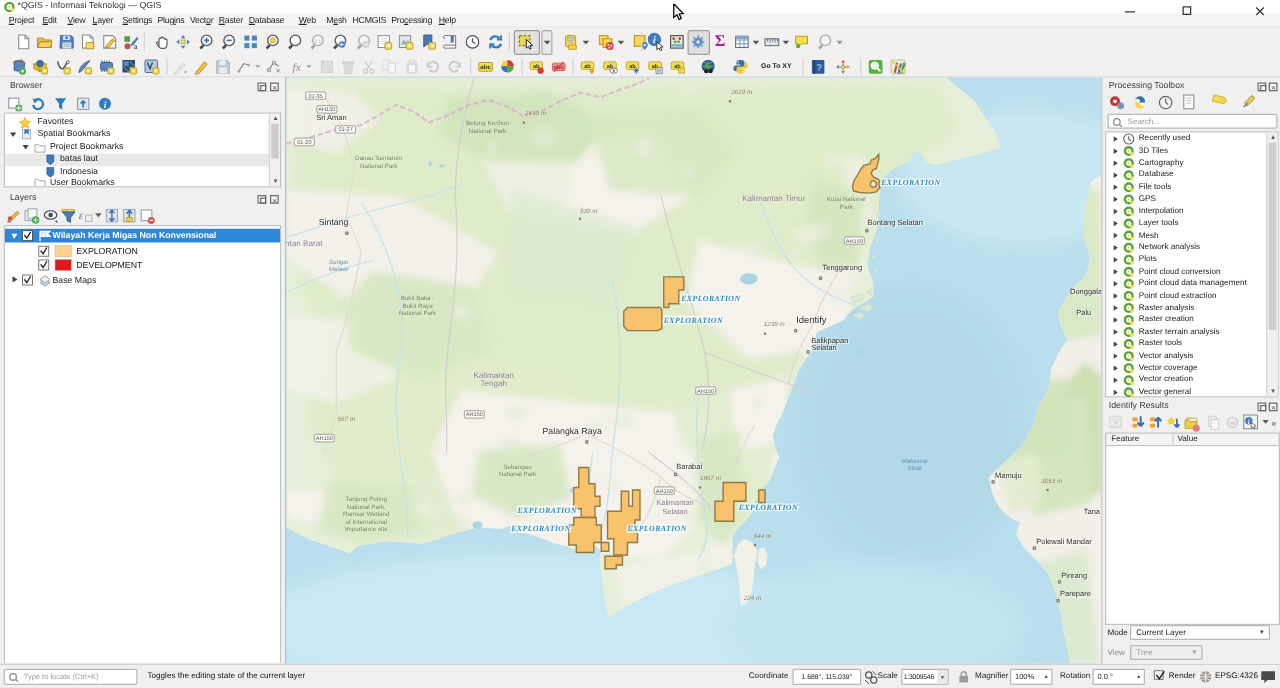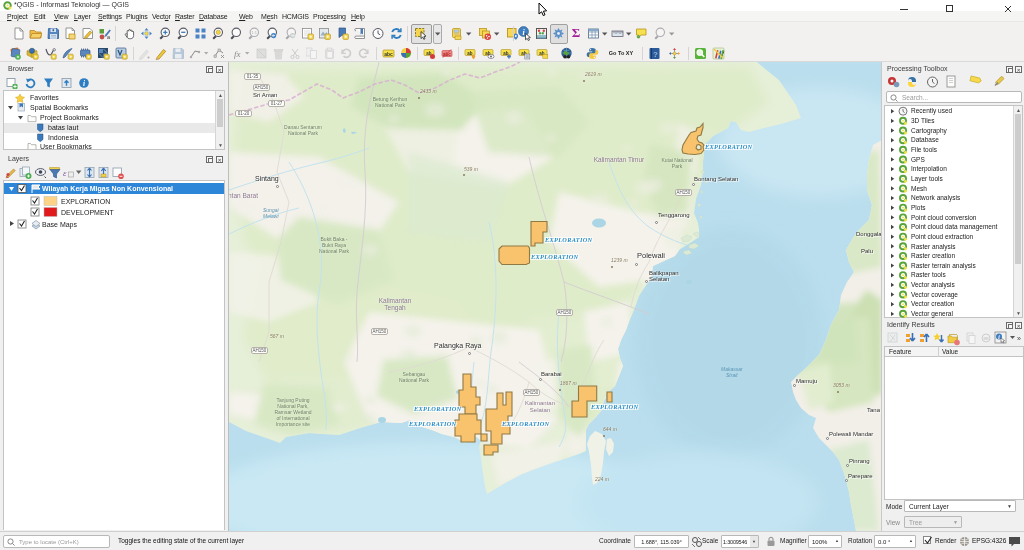--- a/index.html
+++ b/index.html
@@ -860,21 +860,21 @@
 <div class="exp-label" style="left:316px;top:174px;">EXPLORATION</div>
 <div class="exp-label" style="left:302px;top:191px;">EXPLORATION</div>
 <div class="exp-label" style="left:185px;top:343px;">EXPLORATION</div>
 <div class="exp-label" style="left:180px;top:358px;">EXPLORATION</div>
 <div class="exp-label" style="left:273px;top:358px;">EXPLORATION</div>
 <div class="exp-label" style="left:362px;top:341px;">EXPLORATION</div>
 
 <div class="city" style="left:26px;top:113px;font-size:7px;">Sintang</div>
 <div class="city" style="left:205px;top:280px;font-size:7px;">Palangka Raya</div>
 <div class="city" style="left:429px;top:150px;">Tenggarong</div>
-<div class="city" style="left:408px;top:190px;font-size:7.5px;">Polewali</div>
+<div class="city" style="left:408px;top:190px;font-size:7.5px;">Identify</div>
 <div class="city" style="left:465px;top:114px;">Bontang Selatan</div>
 <div class="city" style="left:420px;top:208px;">Balikpapan<br>Selatan</div>
 <div class="city" style="left:312px;top:309px;">Barabai</div>
 <div class="city" style="left:567px;top:316px;">Mamuju</div>
 <div class="city" style="left:600px;top:369px;">Polewali Mandar</div>
 <div class="city" style="left:620px;top:396px;">Pinrang</div>
 <div class="city" style="left:619px;top:411px;">Parepare</div>
 <div class="city" style="left:627px;top:169px;">Donggala</div>
 <div class="city" style="left:632px;top:186px;">Palu</div>
 <div class="city" style="left:638px;top:345px;">Tana</div>

